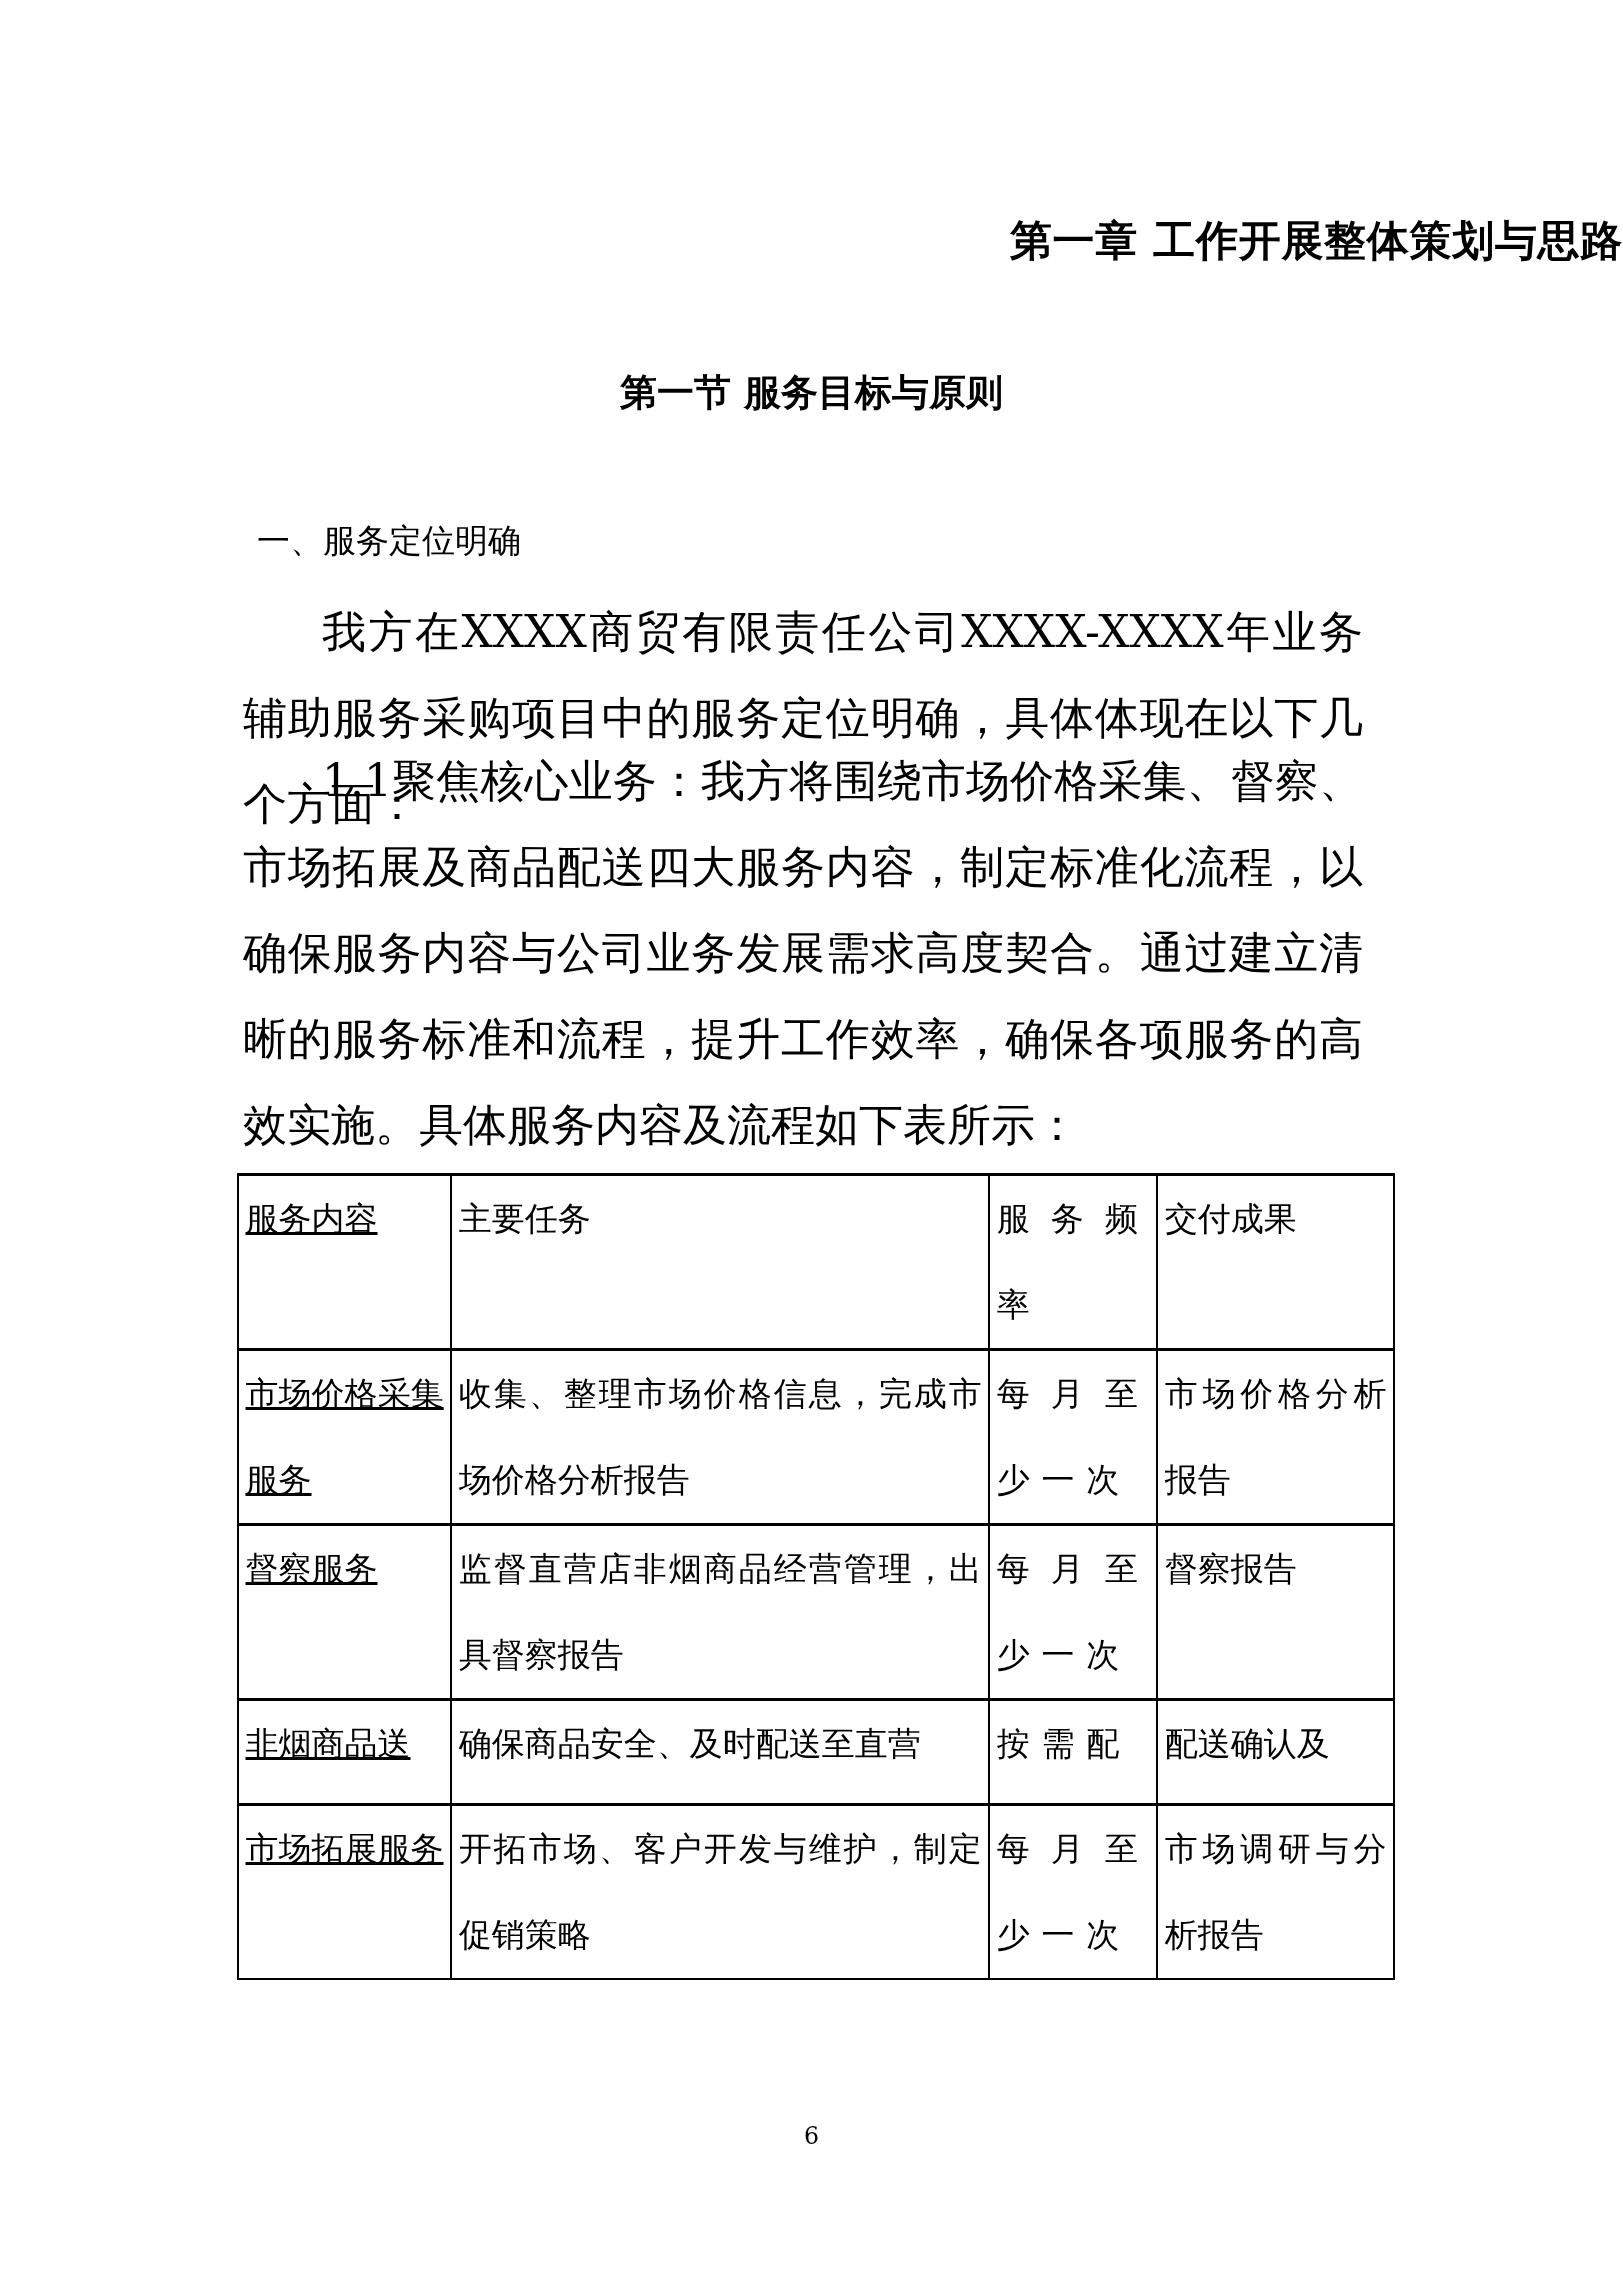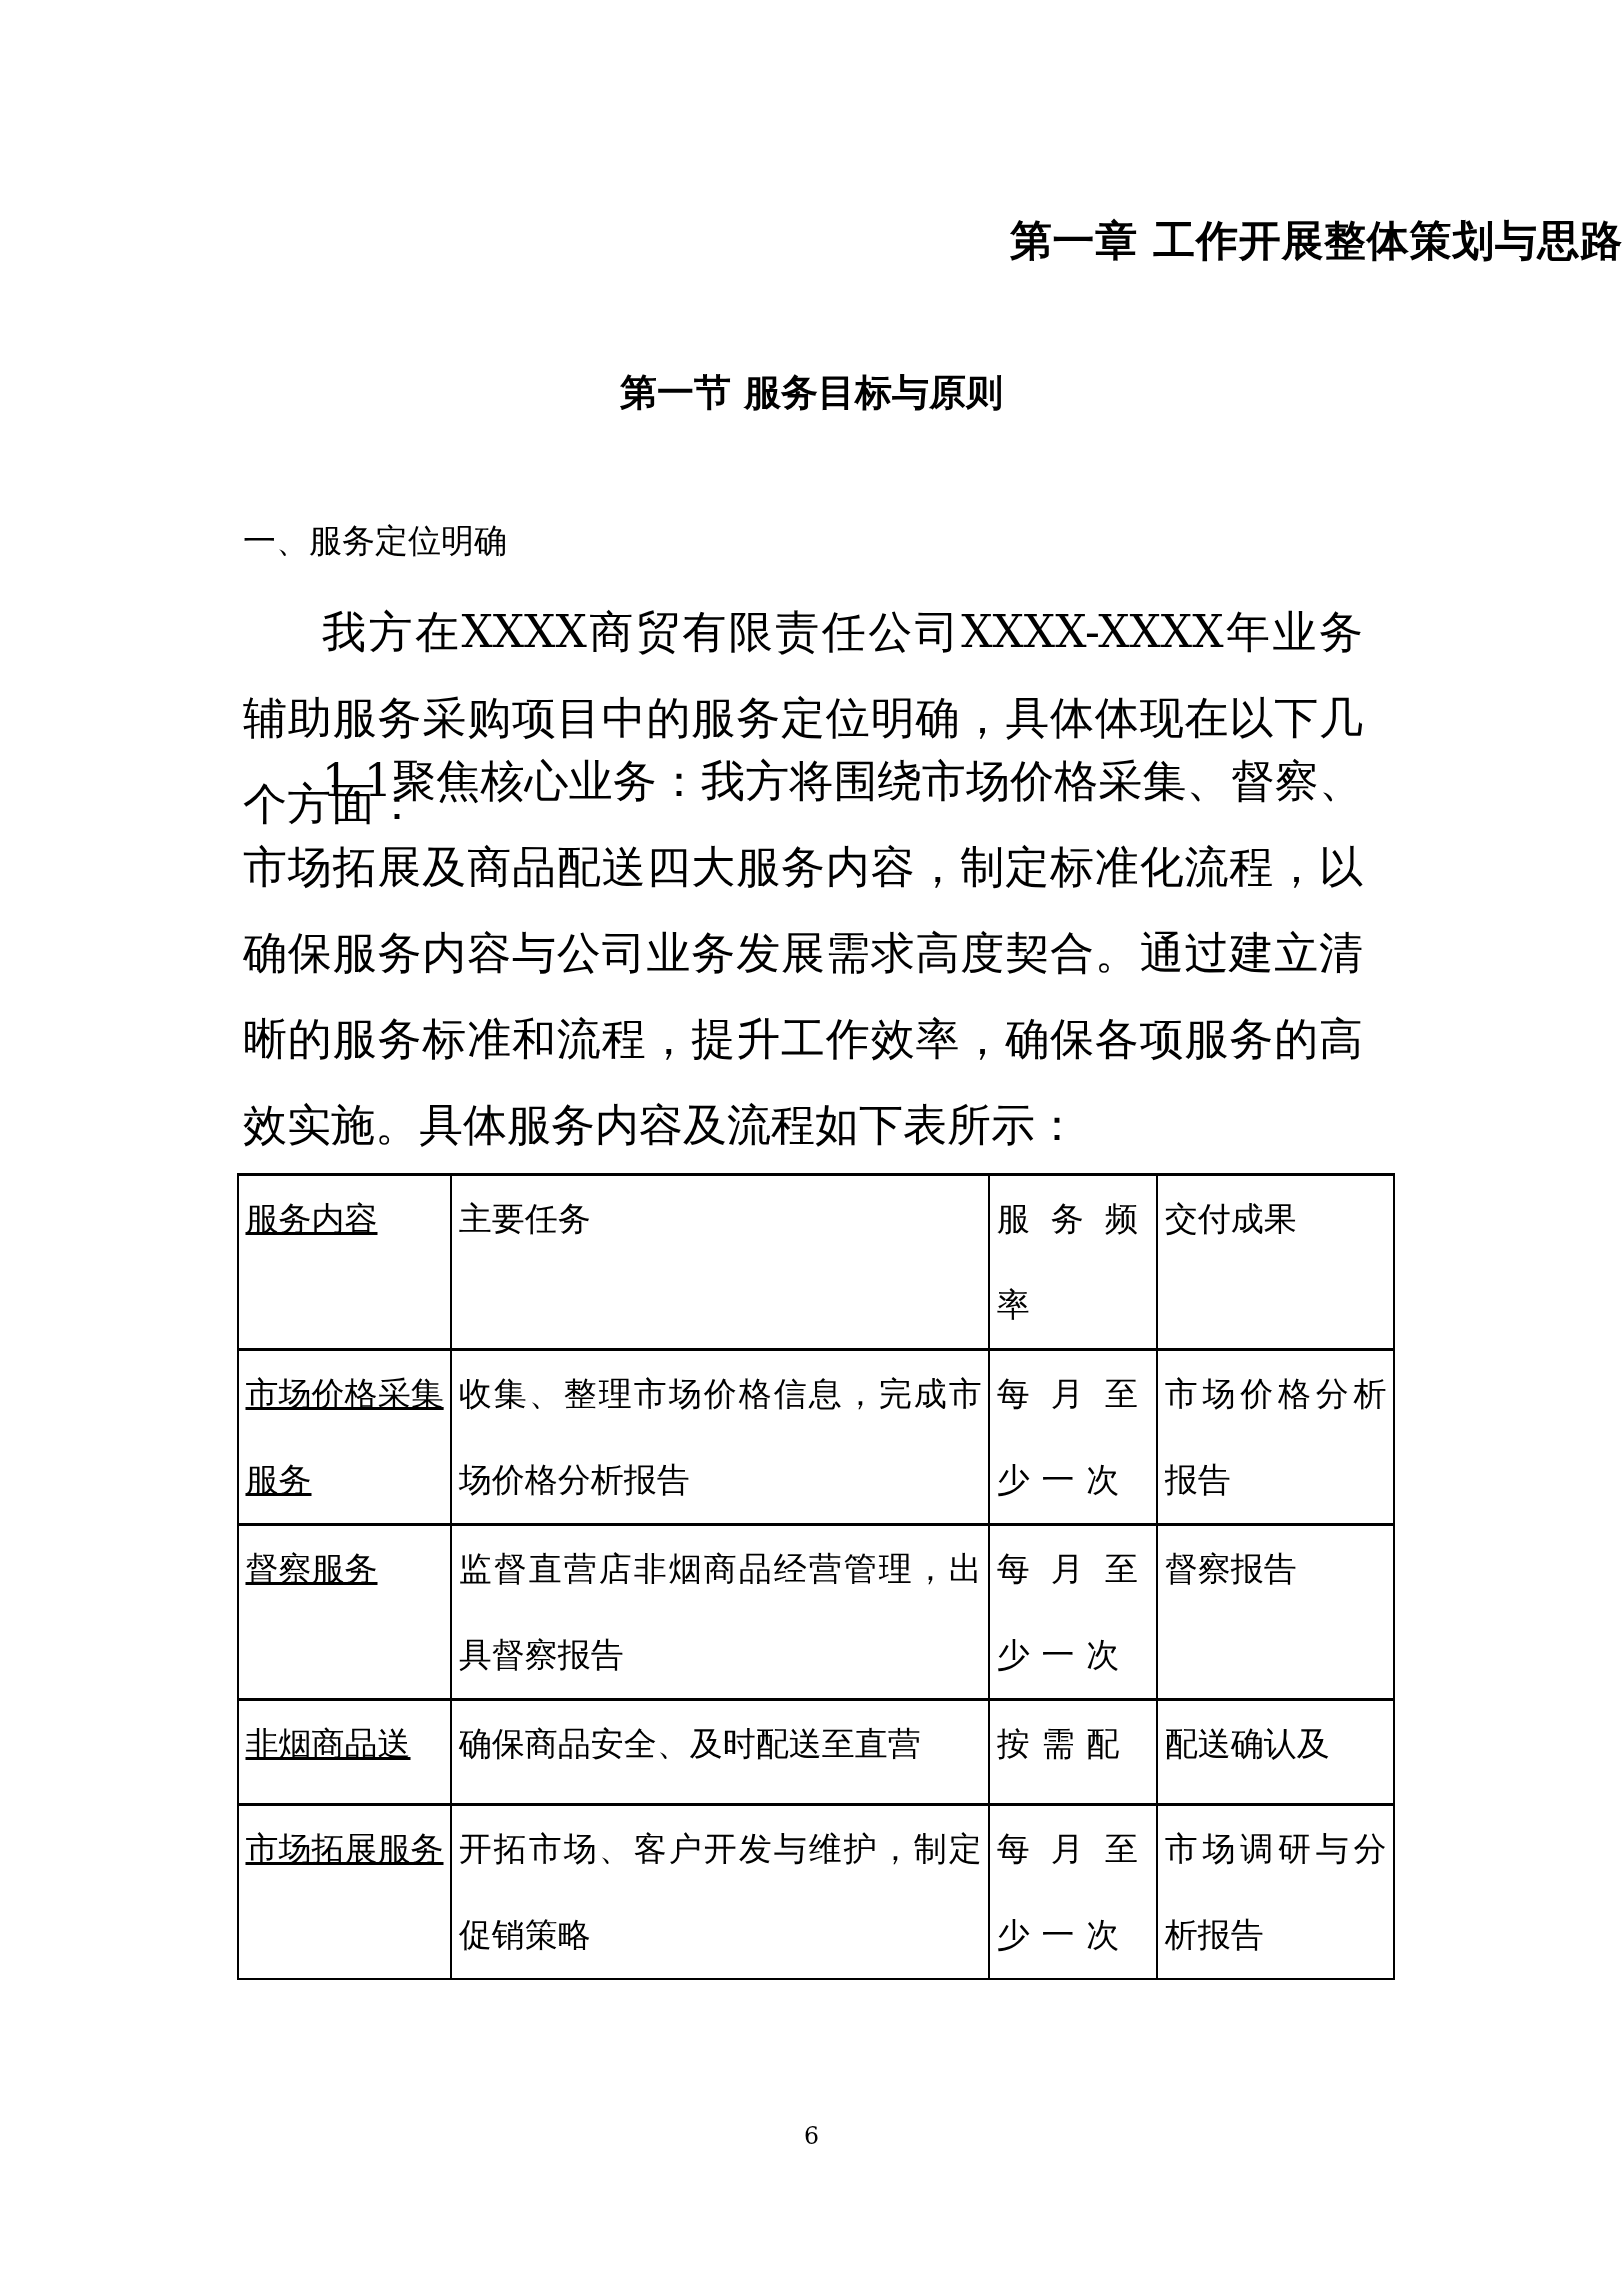--- a/index.html
+++ b/index.html
@@ -12,21 +12,21 @@
       position: absolute; left: 0; width: 1623px; top: 208px; text-align: right;
       font-family: "DejaVu Sans", "Liberation Sans", sans-serif; font-weight: bold;
       font-size: 42px; line-height: 65px; letter-spacing: 0.7px;
     }
     .h2 {
       position: absolute; left: 0; width: 1623px; top: 360px; text-align: center;
       font-family: "DejaVu Sans", "Liberation Sans", sans-serif; font-weight: bold;
       font-size: 37px; line-height: 65px;
     }
     .sec {
-      position: absolute; left: 243px; top: 508px; font-size: 33px; line-height: 65px;
+      position: absolute; left: 257px; top: 508px; font-size: 33px; line-height: 65px;
     }
     .para {
       position: absolute; left: 243px; width: 1120px; font-size: 44px;
       line-height: 86px; text-align: justify; text-indent: 79px;
     }
     .para.p1 { top: 589px; }
     .para.p2 { top: 738px; }
     table.svc {
       position: absolute; left: 237px; top: 1173px; width: 1158px;
       border-collapse: collapse; font-size: 33px; line-height: 86px;

